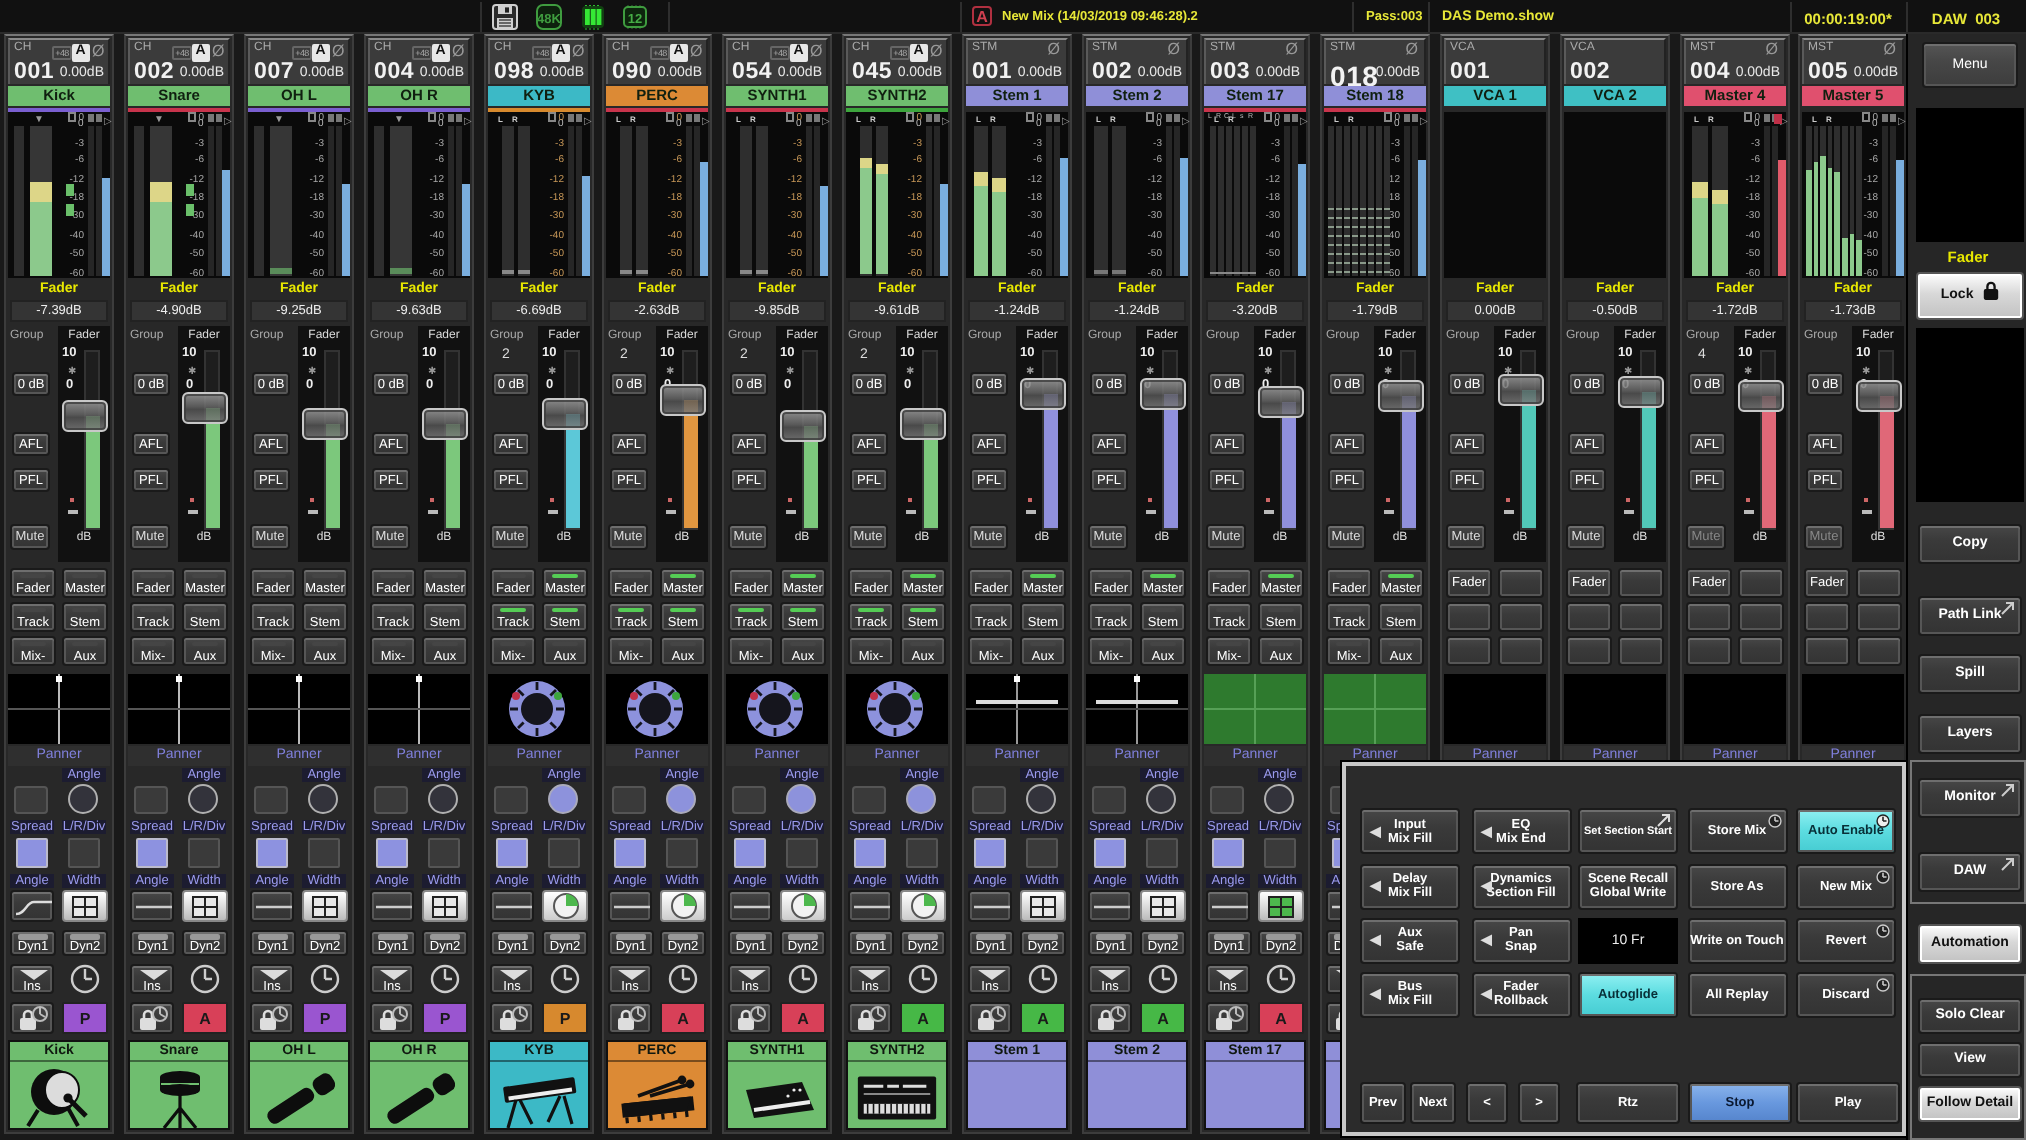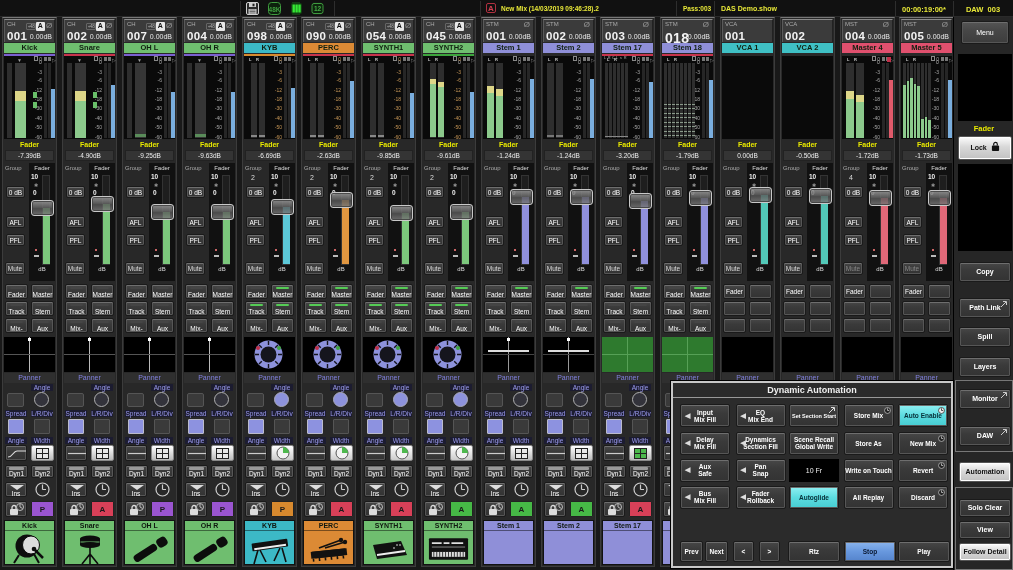--- a/index.html
+++ b/index.html
@@ -1817,21 +1817,20 @@
       <span class="btn" style="left:2px;top:34px;width:23px;height:15px;font-size:6.5px;line-height:14px"></span>
       <span class="btn" style="left:28px;top:34px;width:23px;height:15px;font-size:6.5px;line-height:14px"></span>
     </div>
     <div class="ab" style="left:1px;top:319px;width:51px;height:35px;background:#000"></div>
     <div style="position:absolute;left:1px;top:355px;width:51px;height:10px;background:#2f2f2f;color:#8080dd;font-size:7px;text-align:center;line-height:10px">Panner</div>
     <div class="ab" style="left:1px;top:502px;width:51px;height:45px;background:#e0506e;border:1px solid #111">
       <div style="position:absolute;left:0;top:0;width:100%;height:10px;color:#101810;font-size:7px;font-weight:bold;text-align:center;line-height:10px;border-bottom:1px solid rgba(0,0,0,0.45)">Master 5</div>
     </div>
   </div>
 <div class="ab" style="left:671px;top:381px;width:282px;height:187px;background:#2b2b2b;border:2px solid #c8c8c8;box-shadow:0 0 0 1px #000">
-    <div style="position:absolute;left:0;top:0;width:100%;height:15px;border-bottom:1px solid #999;color:#f0f0f0;font-size:9px;font-weight:bold;text-align:center;line-height:15px">Dynamic Automation</div>
     <span class="btn" style="left:7px;top:21px;width:50px;height:23px;font-size:6.5px;display:flex;align-items:center;justify-content:center;font-weight:bold;"><i style="position:absolute;left:4px;top:50%;margin-top:-4px;font-style:normal;font-size:7px;color:#ddd">◀</i>Input<br>Mix Fill</span>
     <span class="btn" style="left:62.5px;top:21px;width:50px;height:23px;font-size:6.5px;display:flex;align-items:center;justify-content:center;font-weight:bold;"><i style="position:absolute;left:4px;top:50%;margin-top:-4px;font-style:normal;font-size:7px;color:#ddd">◀</i>EQ<br>Mix End</span>
     <span class="btn" style="left:116px;top:21px;width:50px;height:23px;font-size:6.5px;display:flex;align-items:center;justify-content:center;font-weight:bold;">
       <span style="font-size:5.5px;white-space:nowrap">Set Section Start</span>
       <svg width="8" height="8" viewBox="0 0 8 8" style="position:absolute;right:2px;top:1px">
         <path d="M1 7L6 2M3 1.5h3.5V5" fill="none" stroke="#ddd" stroke-width="1"></path>
       </svg>
     </span>
     <span class="btn" style="left:170.5px;top:21px;width:50px;height:23px;font-size:6.5px;display:flex;align-items:center;justify-content:center;font-weight:bold;">Store Mix<svg width="7" height="7" viewBox="0 0 8 8" style="position:absolute;right:2px;top:2px">
         <circle cx="4" cy="4" r="3.4" fill="#222" stroke="#ccc" stroke-width="0.8"></circle>

